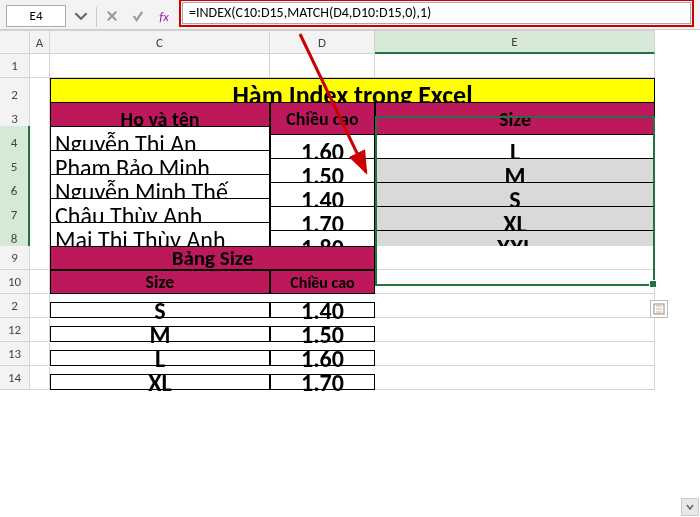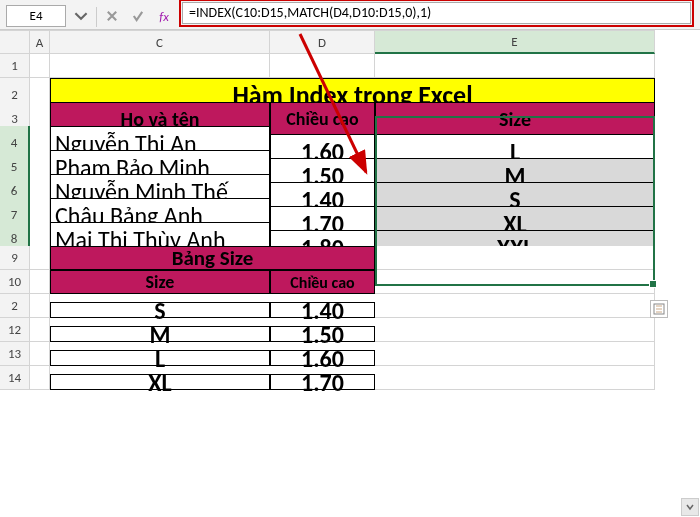--- a/index.html
+++ b/index.html
@@ -105,21 +105,21 @@
   <div class="bcell sh cell center bold rowH">M</div>
 
   <div class="rowhead sel rowH">6</div>
   <div class="cell rowH"></div>
   <div class="bcell cell rowH">Nguyễn Minh Thế</div>
   <div class="bcell cell center bold rowH">1.40</div>
   <div class="bcell sh cell center bold rowH">S</div>
 
   <div class="rowhead sel rowH">7</div>
   <div class="cell rowH"></div>
-  <div class="bcell cell rowH">Châu Bảng Anh</div>
+  <div class="bcell cell rowH">Châu Thùy Anh</div>
   <div class="bcell cell center bold rowH">1.70</div>
   <div class="bcell sh cell center bold rowH">XL</div>
 
   <div class="rowhead sel rowH">8</div>
   <div class="cell rowH"></div>
   <div class="bcell cell rowH">Mai Thị Thùy Anh</div>
   <div class="bcell cell center bold rowH">1.80</div>
   <div class="bcell sh cell center bold rowH">XXL</div>
 
   <div class="rowhead">9</div>

